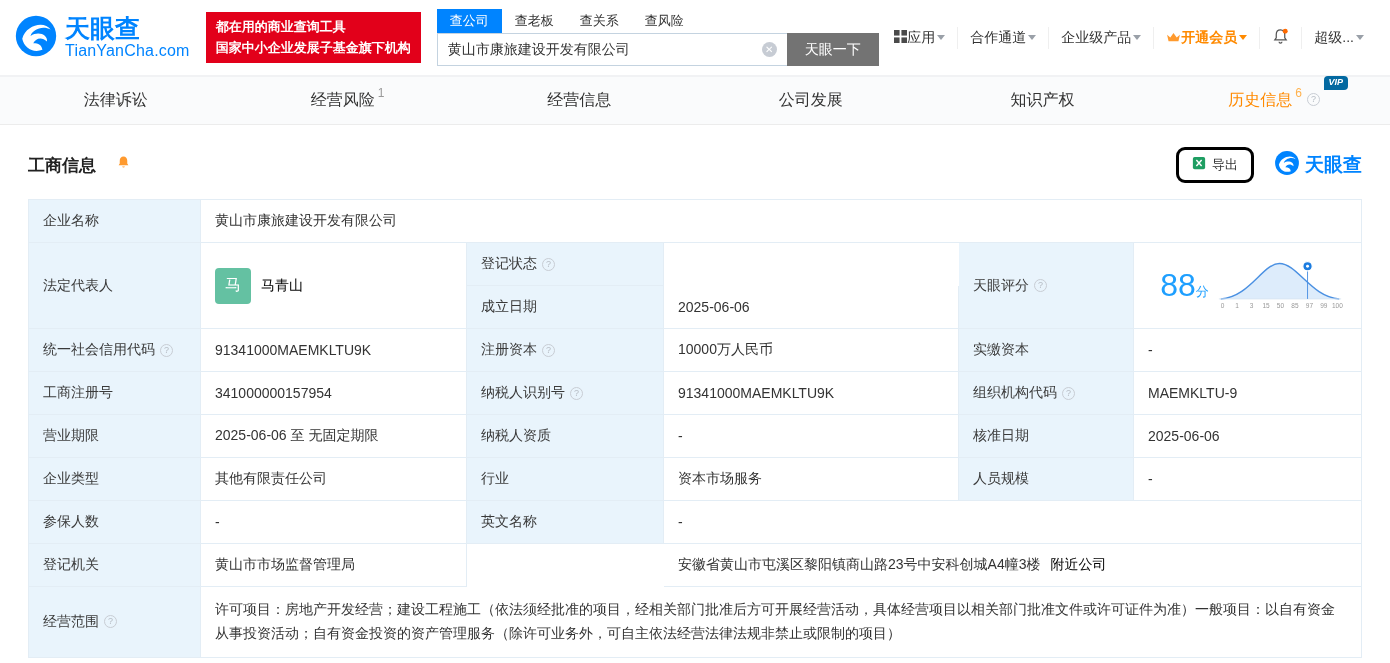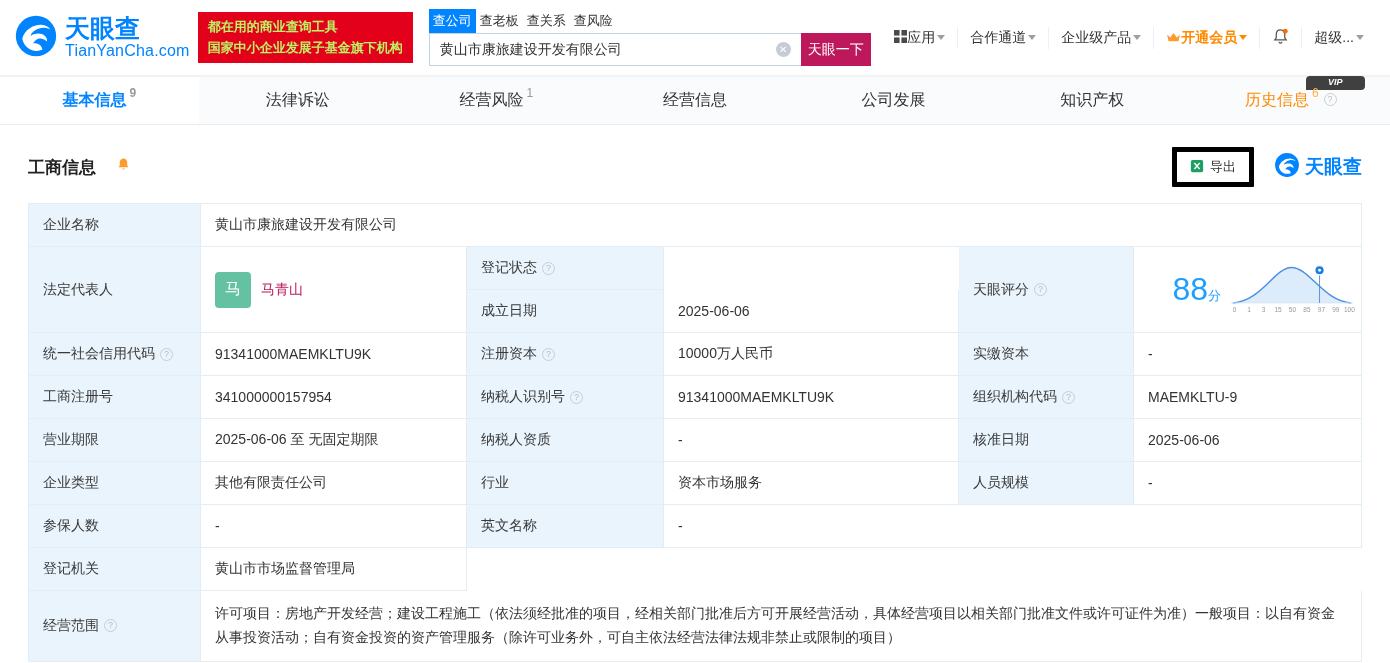--- a/index.html
+++ b/index.html
@@ -4,69 +4,69 @@
 <style>
   *{box-sizing:border-box;margin:0;padding:0}
   html,body{width:1390px}
   body{font-family:"Liberation Sans","DejaVu Sans",sans-serif;background:#fff;color:#333}
 
   
   header{display:flex;align-items:center;height:77px;padding:0 14px;background:#fff;border-bottom:2px solid #f1f2f4}
   .logo{display:flex;align-items:center;gap:7px;cursor:pointer}
   .logo-text .logo-cn{font-size:25px;font-weight:700;color:#0084ff;line-height:1.05}
   .logo-text .logo-en{font-size:16px;color:#0084ff;letter-spacing:.2px}
-  .slogan{background:#e2001a;color:#bef264;font-size:13px;font-weight:700;padding:5px 10px;line-height:1.6;margin-left:8px;white-space:nowrap}
+  .slogan{background:#e2001a;color:#ffffff;font-size:13px;font-weight:700;padding:5px 10px;line-height:1.6;margin-left:16px;white-space:nowrap}
   .search-area{margin-left:16px}
   .search-tabs{display:flex;font-size:13px}
-  .stab{padding:3px 4px;cursor:pointer;color:#333}
+  .stab{padding:3px 13px;cursor:pointer;color:#333}
   .stab.active{background:#0084ff;color:#fff}
   .search-row{display:flex;height:33px;width:442px}
   .search-box{flex:1;position:relative;border:1px solid #c4d3e0;border-right:none;display:flex;align-items:center;background:#fff}
   .search-box input{border:none;outline:none;width:100%;padding:0 34px 0 10px;font-size:14px;color:#333;font-family:inherit}
   .clear-icon{position:absolute;right:10px;width:15px;height:15px;border-radius:50%;background:#c7ccd4;color:#fff;font-size:10px;line-height:15px;text-align:center;cursor:pointer}
-  .search-btn{width:70px;background:#be185d;color:#fff;border:none;font-size:14px;cursor:pointer;font-family:inherit}
+  .search-btn{width:92px;background:#737373;color:#fff;border:none;font-size:14px;cursor:pointer;font-family:inherit}
   .top-nav{margin-left:auto;display:flex;align-items:center;font-size:14px;white-space:nowrap}
   .nav-item{display:flex;align-items:center;gap:0;padding:0 12px;cursor:pointer;border-left:1px solid #efefef;height:22px}
   .nav-item:first-child{border-left:none}
   .nav-item.vip{color:#ff8a00;font-weight:700}
   .caret{display:inline-block;width:0;height:0;border-left:4px solid transparent;border-right:4px solid transparent;border-top:5px solid #9aa0a8;margin-left:2px}
   .nav-item.vip .caret{border-top-color:#ff8a00}
 
   
   .page-tabs{display:flex;height:48px;background:#fafbfc;border-bottom:1px solid #ececec}
   .ptab{flex:1;display:flex;align-items:center;justify-content:center;font-size:16px;cursor:pointer;color:#333}
   .ptab .inner{position:relative;display:flex;align-items:flex-start}
   .ptab .badge{font-size:12px;color:#999;margin-left:3px;position:relative;top:-4px}
   .ptab.active{color:#0084ff;font-weight:700;background:#fff}
   .ptab.history{color:#ff8a00}
   .ptab.history .badge{color:#ffb24d}
-  .vip-tag{position:absolute;top:-14px;right:-28px;background:#404040;color:#fff;font-size:9px;font-weight:700;font-style:italic;padding:1px 22px;border-radius:4px 4px 4px 0;line-height:1.3}
+  .vip-tag{position:absolute;top:-14px;right:-28px;background:#0369a1;color:#fff;font-size:9px;font-weight:700;font-style:italic;padding:1px 5px;border-radius:4px 4px 4px 0;line-height:1.3}
 
   
   .content{padding:22px 28px 16px;background:#fff}
   .sec-head{display:flex;align-items:center;margin-bottom:16px}
   .sec-title{font-size:17px;font-weight:700;color:#222;display:flex;align-items:center;gap:20px}
   .sec-right{margin-left:auto;display:flex;align-items:center;gap:20px}
-  .export-btn{display:flex;align-items:flex-end;gap:6px;border:5px solid #000000;border-radius:1px;background:#fff;padding:6px 13px;font-size:13px;color:#333;cursor:pointer;font-family:inherit}
+  .export-btn{display:flex;align-items:flex-start;gap:6px;border:3px solid #000000;border-radius:9px;background:#fff;padding:6px 13px;font-size:13px;color:#333;cursor:pointer;font-family:inherit}
   .brand-mark{display:flex;align-items:center;gap:5px;font-size:19px;font-weight:700;color:#0084ff}
 
   
   .info-table{display:grid;grid-template-columns:172px 266px 197px 295px 175px 1fr;grid-template-rows:repeat(9,43px) minmax(64px,auto);border-top:1px solid #e3edf5;border-left:1px solid #e3edf5}
   .cell{display:flex;align-items:center;padding:4px 14px;font-size:14px;border-right:1px solid #e3edf5;border-bottom:1px solid #e3edf5;background:#fff;min-width:0;color:#333}
   .cell.lbl{background:#e9f4fc;color:#3a3a3a}
   .c1{grid-column:1}.c2{grid-column:2}.c3{grid-column:3}.c4{grid-column:4}.c5{grid-column:5}.c6{grid-column:6}
   .c2-7{grid-column:2/7}.c4-7{grid-column:4/7}
   .r1{grid-row:1}.r2{grid-row:2}.r3{grid-row:3}.r4{grid-row:4}.r5{grid-row:5}.r6{grid-row:6}
   .r7{grid-row:7}.r8{grid-row:8}.r9{grid-row:9}.r10{grid-row:10}.r2-4{grid-row:2/4}
   .qicon{width:13px;height:13px;border-radius:50%;border:1px solid #c8cdd4;color:#b6bcc4;font-size:9px;line-height:11px;text-align:center;display:inline-block;margin-left:5px;flex:none;cursor:pointer}
   .green{color:#00a870}
-  .link{color:#be185d;cursor:pointer;text-decoration:none}
+  .link{color:#000000;cursor:pointer;text-decoration:none}
   .rep-cell{gap:10px}
   .avatar{width:36px;height:36px;border-radius:4px;background:#64c1a2;color:#fff;font-size:16px;display:flex;align-items:center;justify-content:center;flex:none}
-  .score-cell{gap:8px;padding-right:6px;justify-content:flex-end}
+  .score-cell{gap:8px;padding-right:6px;justify-content:center}
   .score-num{font-size:32px;color:#1e9fff;white-space:nowrap}
   .score-unit{font-size:13px;color:#1e9fff}
   .scope{display:block;padding:11px 14px;line-height:1.7}
   .addr-cell{gap:10px}
 </style>
 </head>
 <body>
 
 <header>
   <div class="logo">
@@ -137,26 +137,20 @@
           </svg></span>
     </span>
     <span class="nav-item">
       <span>超级...</span>
         <span class="caret"></span>
     </span>
   </nav>
 </header>
 
 <nav class="page-tabs">
-  <div class="ptab active">
-      <span class="inner">
-        <span>基本信息</span>
-        <span class="badge">9</span>
-      </span>
-    </div>
   <div class="ptab">
       <span class="inner">
         <span>法律诉讼</span>
       </span>
     </div>
   <div class="ptab">
       <span class="inner">
         <span>经营风险</span>
         <span class="badge">1</span>
       </span>
@@ -358,20 +352,24 @@
     <div class="cell c4-7 r8">
         <span>-</span>
       </div>
 
     <div class="cell lbl c1 r9">
         <span>登记机关</span>
       </div>
     <div class="cell c2 r9">
         <span>黄山市市场监督管理局</span>
       </div>
+    <div class="cell addr-cell c4-7 r9">
+      <span>安徽省黄山市屯溪区黎阳镇商山路23号中安科创城A4幢3楼</span>
+      <a class="link">附近公司</a>
+    </div>
 
     <div class="cell lbl c1 r10">
         <span>经营范围</span>
         <span class="qicon">?</span>
       </div>
     <div class="cell scope c2-7 r10"><span>许可项目：房地产开发经营；建设工程施工（依法须经批准的项目，经相关部门批准后方可开展经营活动，具体经营项目以相关部门批准文件或许可证件为准）一般项目：以自有资金从事投资活动；自有资金投资的资产管理服务（除许可业务外，可自主依法经营法律法规非禁止或限制的项目）</span></div>
   </div>
 </main>
 
 </body></html>

